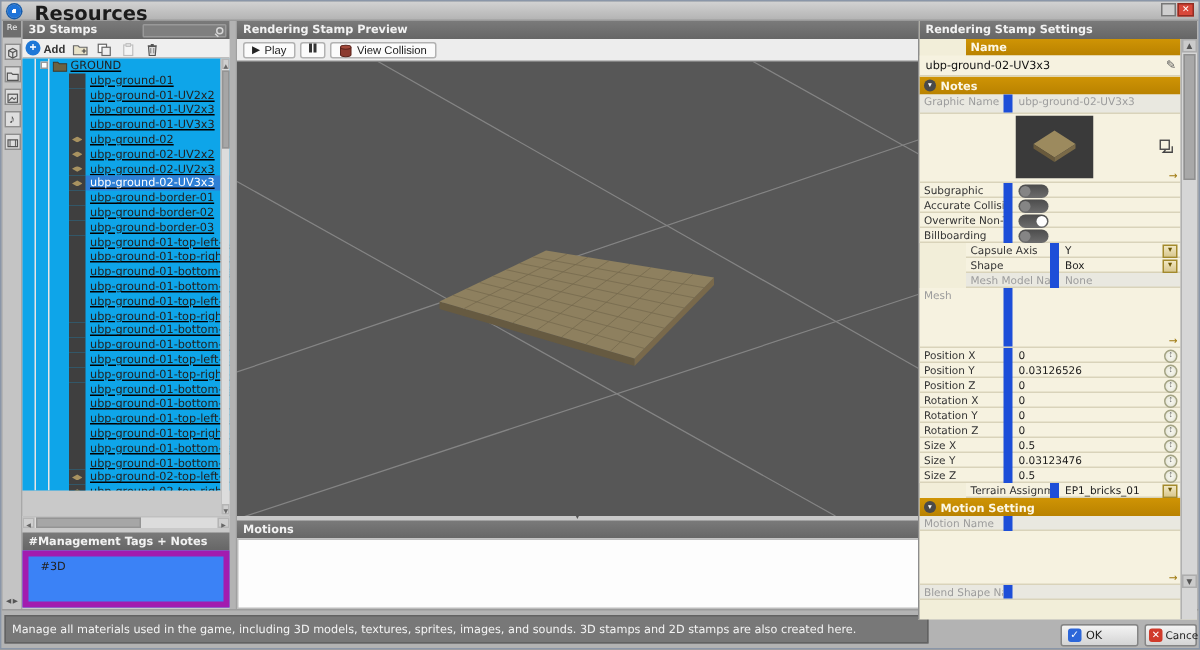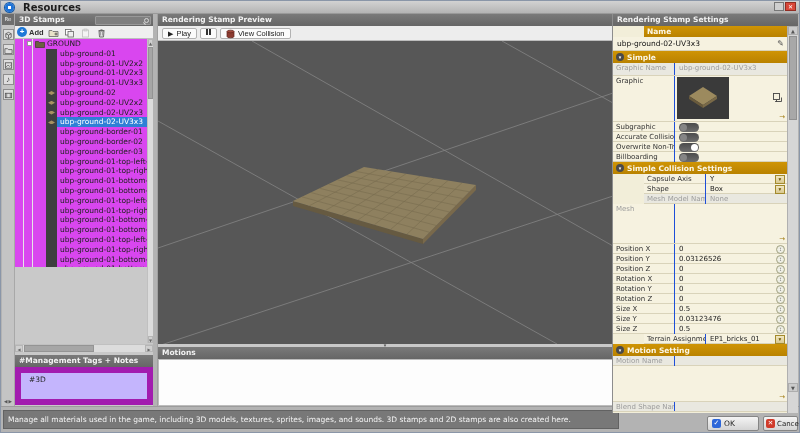--- a/index.html
+++ b/index.html
@@ -3,21 +3,21 @@
 <meta charset="utf-8">
 <style>
   html,body{margin:0;padding:0;background:#888;}
   *{box-sizing:border-box;}
   .window{position:relative;width:800px;height:433px;background:#b3b3b3;border:1px solid #8a96a8;
           font-family:"DejaVu Sans",sans-serif;overflow:hidden;-webkit-font-smoothing:antialiased;}
   
   .titlebar{position:absolute;left:0;top:0;width:100%;height:13px;background:linear-gradient(#d2d2d2,#b4b4b4);border-bottom:1px solid #9a9a9a;}
   .gear{position:absolute;left:4px;top:2px;width:9px;height:9px;border-radius:50%;
         background:radial-gradient(circle at 50% 50%, #fff 0 1.5px, #1e73d8 1.5px);box-shadow:0 0 0 1px #155aa8;}
-  .wtitle{position:absolute;left:22px;top:1px;font-size:10px;font-weight:bold;color:#1c1c1c;}
+  .wtitle{position:absolute;left:22px;top:1px;font-size:13px;font-weight:bold;color:#1c1c1c;}
   .win-max{position:absolute;right:15px;top:1px;width:10px;height:9px;background:#cfcfcf;border:1px solid #777;}
   .win-close{position:absolute;right:3px;top:1px;width:11px;height:9px;background:#d8473a;border:1px solid #912c22;
              color:#fff;font-size:6px;line-height:7px;text-align:center;font-weight:bold;}
   
   .leftrail{position:absolute;left:1px;top:13px;width:13px;height:392px;background:#c4c4c4;border-right:1px solid #a8a8a8;}
   .rail-head{height:11px;background:#6e6e6e;color:#eee;font-size:5.5px;line-height:11px;text-align:center;overflow:hidden;white-space:nowrap;}
   .railbtn{display:block;margin:4px auto 0 auto;width:11px;height:11px;background:#dedede;border:1px solid #8e8e8e;padding:0;text-align:center;}
   .railbtn svg{display:block;margin:1px auto;}
   .railbtn.music{font-size:8px;line-height:9px;color:#444;}
   .rail-bottom{position:absolute;bottom:2px;left:0;width:13px;text-align:center;font-size:4.5px;color:#555;letter-spacing:1px;}
@@ -28,21 +28,21 @@
   .stamps{position:absolute;left:14px;top:13px;width:138px;height:392px;background:#c9c9c9;}
   .searchbox{position:absolute;right:2px;top:2px;width:56px;height:9px;background:#7f7f7f;border:1px solid #999;border-radius:1px;}
   .mag{position:absolute;right:1px;top:1px;width:5px;height:5px;border:1px solid #d6d6d6;border-radius:50%;}
   .mag:after{content:"";position:absolute;left:-2px;top:4px;width:3px;height:1px;background:#d6d6d6;transform:rotate(45deg);}
   .stoolbar{height:13px;background:#efefef;border-bottom:1px solid #bdbdbd;display:flex;align-items:center;padding:0 2px;gap:3px;}
   .addbtn{display:flex;align-items:center;gap:2px;border:none;background:none;padding:0;}
   .addcircle{width:10px;height:10px;border-radius:50%;background:#1e78d7;color:#fff;font-size:8px;line-height:9px;text-align:center;font-weight:bold;display:inline-block;}
   .addlabel{font-size:7.5px;font-weight:bold;color:#333;}
   .tbtn{width:13px;height:12px;border:none;background:none;padding:0;}
   .tbtn.disabled{opacity:.35;}
-  .tree{position:absolute;left:0;top:25px;width:138px;height:228px;background:#d946ef;overflow:hidden;}
+  .tree{position:absolute;left:0;top:25px;width:138px;height:288px;background:#0ea5e9;overflow:hidden;text-decoration:underline;}
   .tree-grid1,.tree-grid2{position:absolute;top:0;width:1px;height:100%;background:#e6e6e6;}
   .tree-grid1{left:8px;} .tree-grid2{left:17px;}
   .tree-row{display:flex;align-items:center;height:9.8px;position:relative;font-size:7.5px;color:#222;}
   .folder-row{padding-left:12px;}
   .expand-box{width:5px;height:5px;border:1px solid #9a9a9a;background:#fff;margin-right:3px;flex:0 0 auto;}
   .folder-row svg{margin-right:2px;flex:0 0 auto;}
   .tree-row .indent{width:31px;flex:0 0 auto;}
   .thumb{width:11px;height:9.8px;background:#3f3f3f;flex:0 0 auto;position:relative;}
   .tile{display:none;position:absolute;left:2px;top:3px;width:7px;height:4px;background:#a89260;
         clip-path:polygon(50% 0,100% 50%,50% 100%,0 50%);}
@@ -51,42 +51,42 @@
   .tree-row.selected .item-label{background:#2e7fd6;color:#fff;}
   .vscroll{position:absolute;right:0;top:25px;width:6px;height:304px;background:#dcdcdc;border-left:1px solid #c0c0c0;font-size:4px;color:#666;text-align:center;}
   .vscroll .sa{display:block;height:7px;line-height:7px;background:#cfcfcf;border:1px solid #b5b5b5;}
   .vscroll .sthumb{display:block;margin:1px 0;height:52px;background:#a6a6a6;border:1px solid #949494;}
   .vscroll .sa.bottom{position:absolute;bottom:0;left:0;right:0;}
   .hscroll{position:absolute;left:0;top:330px;width:138px;height:8px;background:#dcdcdc;border-top:1px solid #c0c0c0;font-size:4px;color:#666;}
   .hscroll .sa{position:absolute;top:0;width:8px;height:7px;line-height:7px;text-align:center;background:#cfcfcf;border:1px solid #b5b5b5;}
   .hscroll .sa.left{left:0;} .hscroll .sa.right{right:0;}
   .hscroll .sthumb{position:absolute;left:9px;top:0;width:70px;height:7px;background:#a6a6a6;border:1px solid #949494;}
   .tagshead{position:absolute;left:0;top:341px;width:138px;}
-  .tagsbody{position:absolute;left:0;top:353px;width:138px;height:38px;background:#c4b5fd;border:6px solid #a21caf;
+  .tagsbody{position:absolute;left:0;top:353px;width:138px;height:38px;background:#3b82f6;border:4px solid #a21caf;
             font-size:7.5px;color:#222;padding:2px 0 0 8px;}
   
   .center{position:absolute;left:156px;top:13px;width:455px;height:392px;background:#c9c9c9;border-left:1px solid #a0a0a0;}
   .ctoolbar{height:15px;background:#ededed;border-bottom:1px solid #bdbdbd;display:flex;align-items:center;gap:3px;padding:0 4px;}
   .cbtn{display:flex;align-items:flex-start;gap:3px;height:11px;background:#fbfbfb;border:1px solid #b2b2b2;border-radius:2px;
         font-size:7.5px;color:#222;padding:0 5px;}
   .play-tri{font-size:7px;line-height:9px;color:#222;}
   .pausebars{width:5px;height:6px;border-left:2px solid #333;border-right:2px solid #333;}
   .viewport{position:absolute;left:0;top:27px;width:455px;height:303px;background:#575757;}
   .vp-chev{position:absolute;left:50%;top:329px;transform:translateX(-50%);font-size:5px;color:#555;line-height:4px;}
   .motionshead{position:absolute;left:0;top:333px;width:455px;}
   .motionsbody{position:absolute;left:0;top:345px;width:455px;height:47px;background:#fdfdfd;border:1px solid #bdbdbd;}
   
   .rightp{position:absolute;left:611px;top:13px;width:186px;height:399px;background:#f2eed9;border-left:1px solid #8d8d8d;z-index:2;overflow:hidden;}
   .rcontent{position:absolute;left:0;top:12px;width:174px;}
   .gold{background:linear-gradient(#cf9405,#b98200);color:#fcf7e6;font-size:7.5px;font-weight:bold;
         display:flex;align-items:center;padding-left:3px;gap:3px;}
   .gold.h11{height:11px;} .gold.h12{height:12px;}
   .badge{width:8px;height:8px;border-radius:50%;background:#4a4a4a;color:#fff;font-size:5px;line-height:8px;text-align:center;flex:0 0 auto;}
   .srow{display:flex;border-bottom:1px solid #d9d3ba;background:#f6f2e0;position:relative;}
-  .slabel{width:62px;flex:0 0 auto;font-size:7px;color:#333;padding:1px 8px 0 3px;border-right:1px solid #1d4ed8;overflow:hidden;white-space:nowrap;}
+  .slabel{width:62px;flex:0 0 auto;font-size:7px;color:#333;padding:1px 8px 0 3px;border-right:6px solid #1d4ed8;overflow:hidden;white-space:nowrap;}
   .sval{flex:1;font-size:7px;color:#1c1c1c;padding:1px 12px 0 4px;white-space:nowrap;overflow:hidden;position:relative;}
   .srow.disabled{background:#e9e8e0;}
   .srow.disabled .slabel,.srow.disabled .sval{color:#9c9c9c;}
   .namerow{height:14px;align-items:center;}
   .namerow .nameval{flex:1;font-size:7.5px;color:#111;padding-left:4px;line-height:13px;}
   .pencil{position:absolute;right:3px;top:2px;font-size:8px;color:#555;}
   .h13{height:13px;} .h11{height:11px;margin-left:31px;} .h10{height:10px;}
   .graphicrow{height:46px;}
   .gpv{position:absolute;left:64px;top:1px;width:52px;height:42px;}
   .replace-btn{position:absolute;right:4px;top:15px;width:11px;height:11px;background:none;border:none;padding:0;}
@@ -427,28 +427,27 @@
     <div class="rcontent">
       <div class="gold h11">
           <span>Name</span>
         </div>
       <div class="srow namerow">
         <span class="nameval">ubp-ground-02-UV3x3</span>
         <span class="pencil">✎</span>
       </div>
       <div class="gold h12">
         <span class="badge">▾</span>
-        <span>Simple</span>
+        <span>Notes</span>
       </div>
       <div class="srow h13 disabled">
         <span class="slabel">Graphic Name</span>
         <span class="sval">ubp-ground-02-UV3x3</span>
       </div>
       <div class="srow graphicrow">
-        <span class="slabel">Graphic</span>
         <span class="sval"></span>
         <svg class="gpv" viewBox="0 0 52 42">
           <rect width="52" height="42" fill="#3a3a3a"></rect>
           <polygon points="26,10 40,19 26,28 12,19" fill="#9c8a5e"></polygon>
           <polygon points="12,19 26,28 26,31 12,22" fill="#695a3c"></polygon>
           <polygon points="26,28 40,19 40,22 26,31" fill="#7a6a48"></polygon>
         </svg>
         <button class="replace-btn">
           <svg width="11" height="11" viewBox="0 0 11 11">
               <rect x="1.5" y="1.5" width="6" height="6" fill="none" stroke="#444" stroke-width="0.9"></rect>
@@ -465,24 +464,20 @@
           </div><div class="srow trow">
             <span class="slabel">Accurate Collision</span>
             <span class="sval"><span class="toggle"><i class="knob"></i></span></span>
           </div><div class="srow trow on">
             <span class="slabel">Overwrite Non-Tr...</span>
             <span class="sval"><span class="toggle"><i class="knob"></i></span></span>
           </div><div class="srow trow">
             <span class="slabel">Billboarding</span>
             <span class="sval"><span class="toggle"><i class="knob"></i></span></span>
           </div></div>
-      <div class="gold h12">
-        <span class="badge">▾</span>
-        <span>Simple Collision Settings</span>
-      </div>
       <div class="srow h11 numrow">
         <span class="slabel">Capsule Axis</span>
         <span class="sval">Y</span>
         <button class="ddbtn">▾</button>
       </div>
       <div class="srow h11 numrow">
         <span class="slabel">Shape</span>
         <span class="sval">Box</span>
         <button class="ddbtn">▾</button>
       </div>

